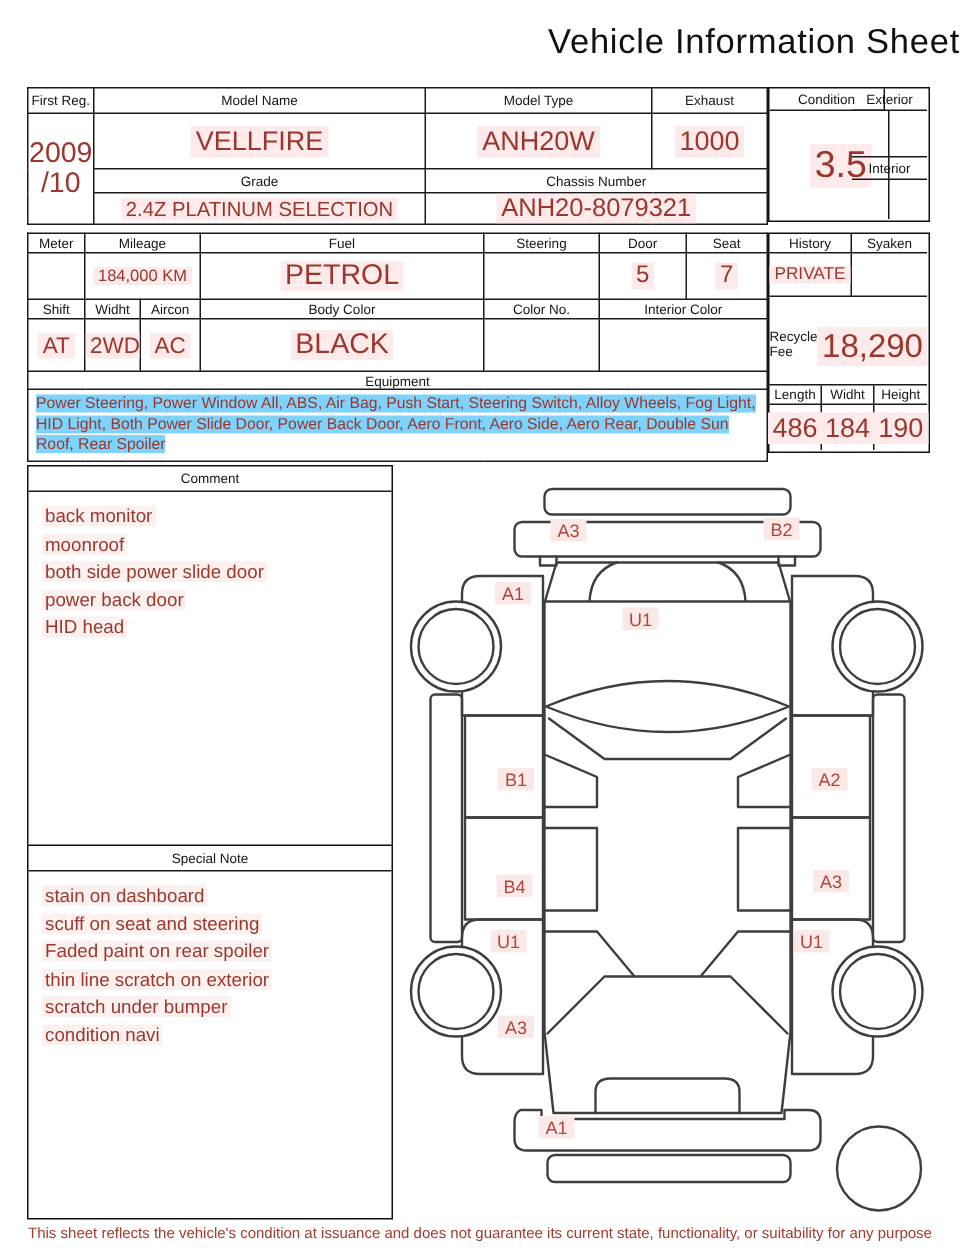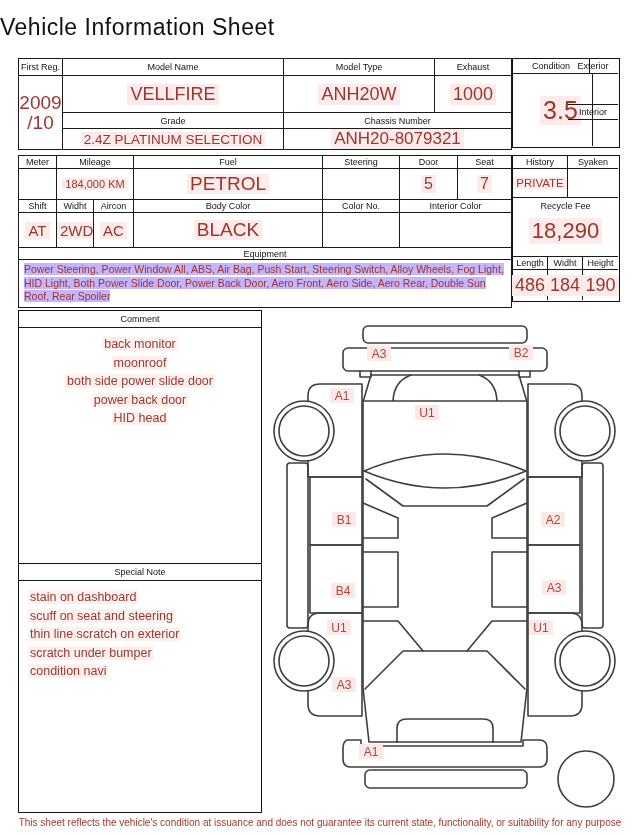--- a/index.html
+++ b/index.html
@@ -2,38 +2,38 @@
 <html><head>
 <meta charset="utf-8">
 <style>
   html,body { margin:0; padding:0; background:#fff; }
   .page {
     position:relative; width:640px; height:835px; background:#fff;
     font-family:"Liberation Sans", sans-serif; overflow:hidden;
   }
   .title {
     position:absolute; top:14px; left:0; width:100%;
-    text-align:left; font-size:23px; letter-spacing:0.5px; color:#111;
+    text-align:right; font-size:23px; letter-spacing:0.5px; color:#111;
   }
   table.grid { position:absolute; border-collapse:collapse; table-layout:fixed; background:#fff; }
   table.grid th, table.grid td {
     border:1px solid #1a1a1a; padding:0; text-align:center;
     vertical-align:middle; overflow:hidden; font-weight:normal;
   }
   table.grid { border:1.5px solid #111; }
   .h  { font-size:9px; color:#141414; }
   .v  { color:#9c352b; }
   .hl { background:#fdeaea; padding:0 3px; display:inline-block; }
   .fs11{font-size:11px} .fs13{font-size:13.5px} .fs15{font-size:15px}
   .fs16{font-size:16px} .fs17{font-size:17px} .fs18{font-size:18px}
   .fs19{font-size:19px; line-height:20px} .fs22{font-size:22px} .fs25{font-size:25px}
   .firstreg { text-align:left; padding-left:2px; }
   .equip-cell { text-align:left !important; vertical-align:top !important; padding:3px 5px !important; }
   .equip-text { font-size:10.5px; line-height:13.5px; color:#9c352b; text-align:left; }
-  .equip-text span { background:#c4b5fd; }
+  .equip-text span { background:#7dd3fc; }
   .panel { position:absolute; border:1.5px solid #111; box-sizing:border-box; background:#fff; }
   .cell { position:absolute; box-sizing:border-box; display:flex; align-items:center; justify-content:center; }
   .br { border-right:1px solid #1a1a1a; } .bb { border-bottom:1px solid #1a1a1a; }
   .box-head { height:16px; border-bottom:1px solid #1a1a1a; display:flex;
     align-items:center; justify-content:center; font-size:9px; color:#141414; }
   .box-body { padding:7px 9px; }
   .note-line { font-size:12.5px; line-height:18.5px; color:#9c372d; white-space:nowrap; }
   .note-line span { background:#fdf1f0; padding:0 2px;margin-top:43px; }
   .footer {
     position:absolute; top:817px; left:0; width:100%; text-align:center;
@@ -147,54 +147,55 @@
   </tbody>
     </table>
 
   <div class="panel" style="left:512px; top:155px; width:108px; height:147px;">
     <div class="cell h br bb" style="left:0; top:0; width:55px; height:13px;">History</div>
     <div class="cell h bb" style="left:55px; top:0; width:50px; height:13px;">Syaken</div>
     <div class="cell v br bb" style="left:0; top:13px; width:55px; height:29px; font-size:11.5px;">
         <span class="hl">PRIVATE</span>
       </div>
     <div class="cell bb" style="left:55px; top:13px; width:50px; height:29px;"></div>
-    <div class="cell bb" style="left:0; top:42px; width:105px; height:59px; flex-direction:column; justify-content:flex-start;">
+    <div class="cell bb" style="left:0; top:42px; width:105px; height:59px; flex-direction:row; justify-content:flex-start;">
       <div class="h" style="margin-top:3px;">Recycle Fee</div>
       <div class="v fs22" style="margin-top:7px;"><span class="hl">18,290</span></div>
     </div>
     <div class="cell h br bb" style="left:0; top:101px; width:35px; height:13px;">Length</div>
     <div class="cell h br bb" style="left:35px; top:101px; width:35px; height:13px;">Widht</div>
     <div class="cell h bb" style="left:70px; top:101px; width:35px; height:13px;">Height</div>
     <div class="cell v fs18 br" style="left:0; top:114px; width:35px; height:30px;">
         <span class="hl">486</span>
       </div>
     <div class="cell v fs18 br" style="left:35px; top:114px; width:35px; height:30px;">
         <span class="hl">184</span>
       </div>
     <div class="cell v fs18" style="left:70px; top:114px; width:35px; height:30px;">
         <span class="hl">190</span>
       </div>
   </div>
 
-  <div class="panel" style="left:18px; top:310px; width:244px; height:289px;text-align:center;">
+  <div class="panel" style="left:18px; top:310px; width:244px; height:289px;">
     <div class="box-head">Comment</div>
     <div class="box-body">
         <div class="note-line"><span>back monitor</span></div>
         <div class="note-line"><span>moonroof</span></div>
         <div class="note-line"><span>both side power slide door</span></div>
         <div class="note-line"><span>power back door</span></div>
         <div class="note-line"><span>HID head</span></div>
       </div>
   </div>
 
   <div class="panel" style="left:18px; top:563px; width:244px; height:250px;">
     <div class="box-head">Special Note</div>
     <div class="box-body">
         <div class="note-line"><span>stain on dashboard</span></div>
         <div class="note-line"><span>scuff on seat and steering</span></div>
+        <div class="note-line"><span>Faded paint on rear spoiler</span></div>
         <div class="note-line"><span>thin line scratch on exterior</span></div>
         <div class="note-line"><span>scratch under bumper</span></div>
         <div class="note-line"><span>condition navi</span></div>
       </div>
   </div>
 
   <svg id="car-svg" class="car-svg" width="374" height="500" viewBox="263 313 374 500">
     <g fill="none" stroke="#3e3e3e" stroke-width="1.6" stroke-linejoin="round" stroke-linecap="round">
 
       <rect x="363" y="326" width="164" height="17" rx="5"></rect>

